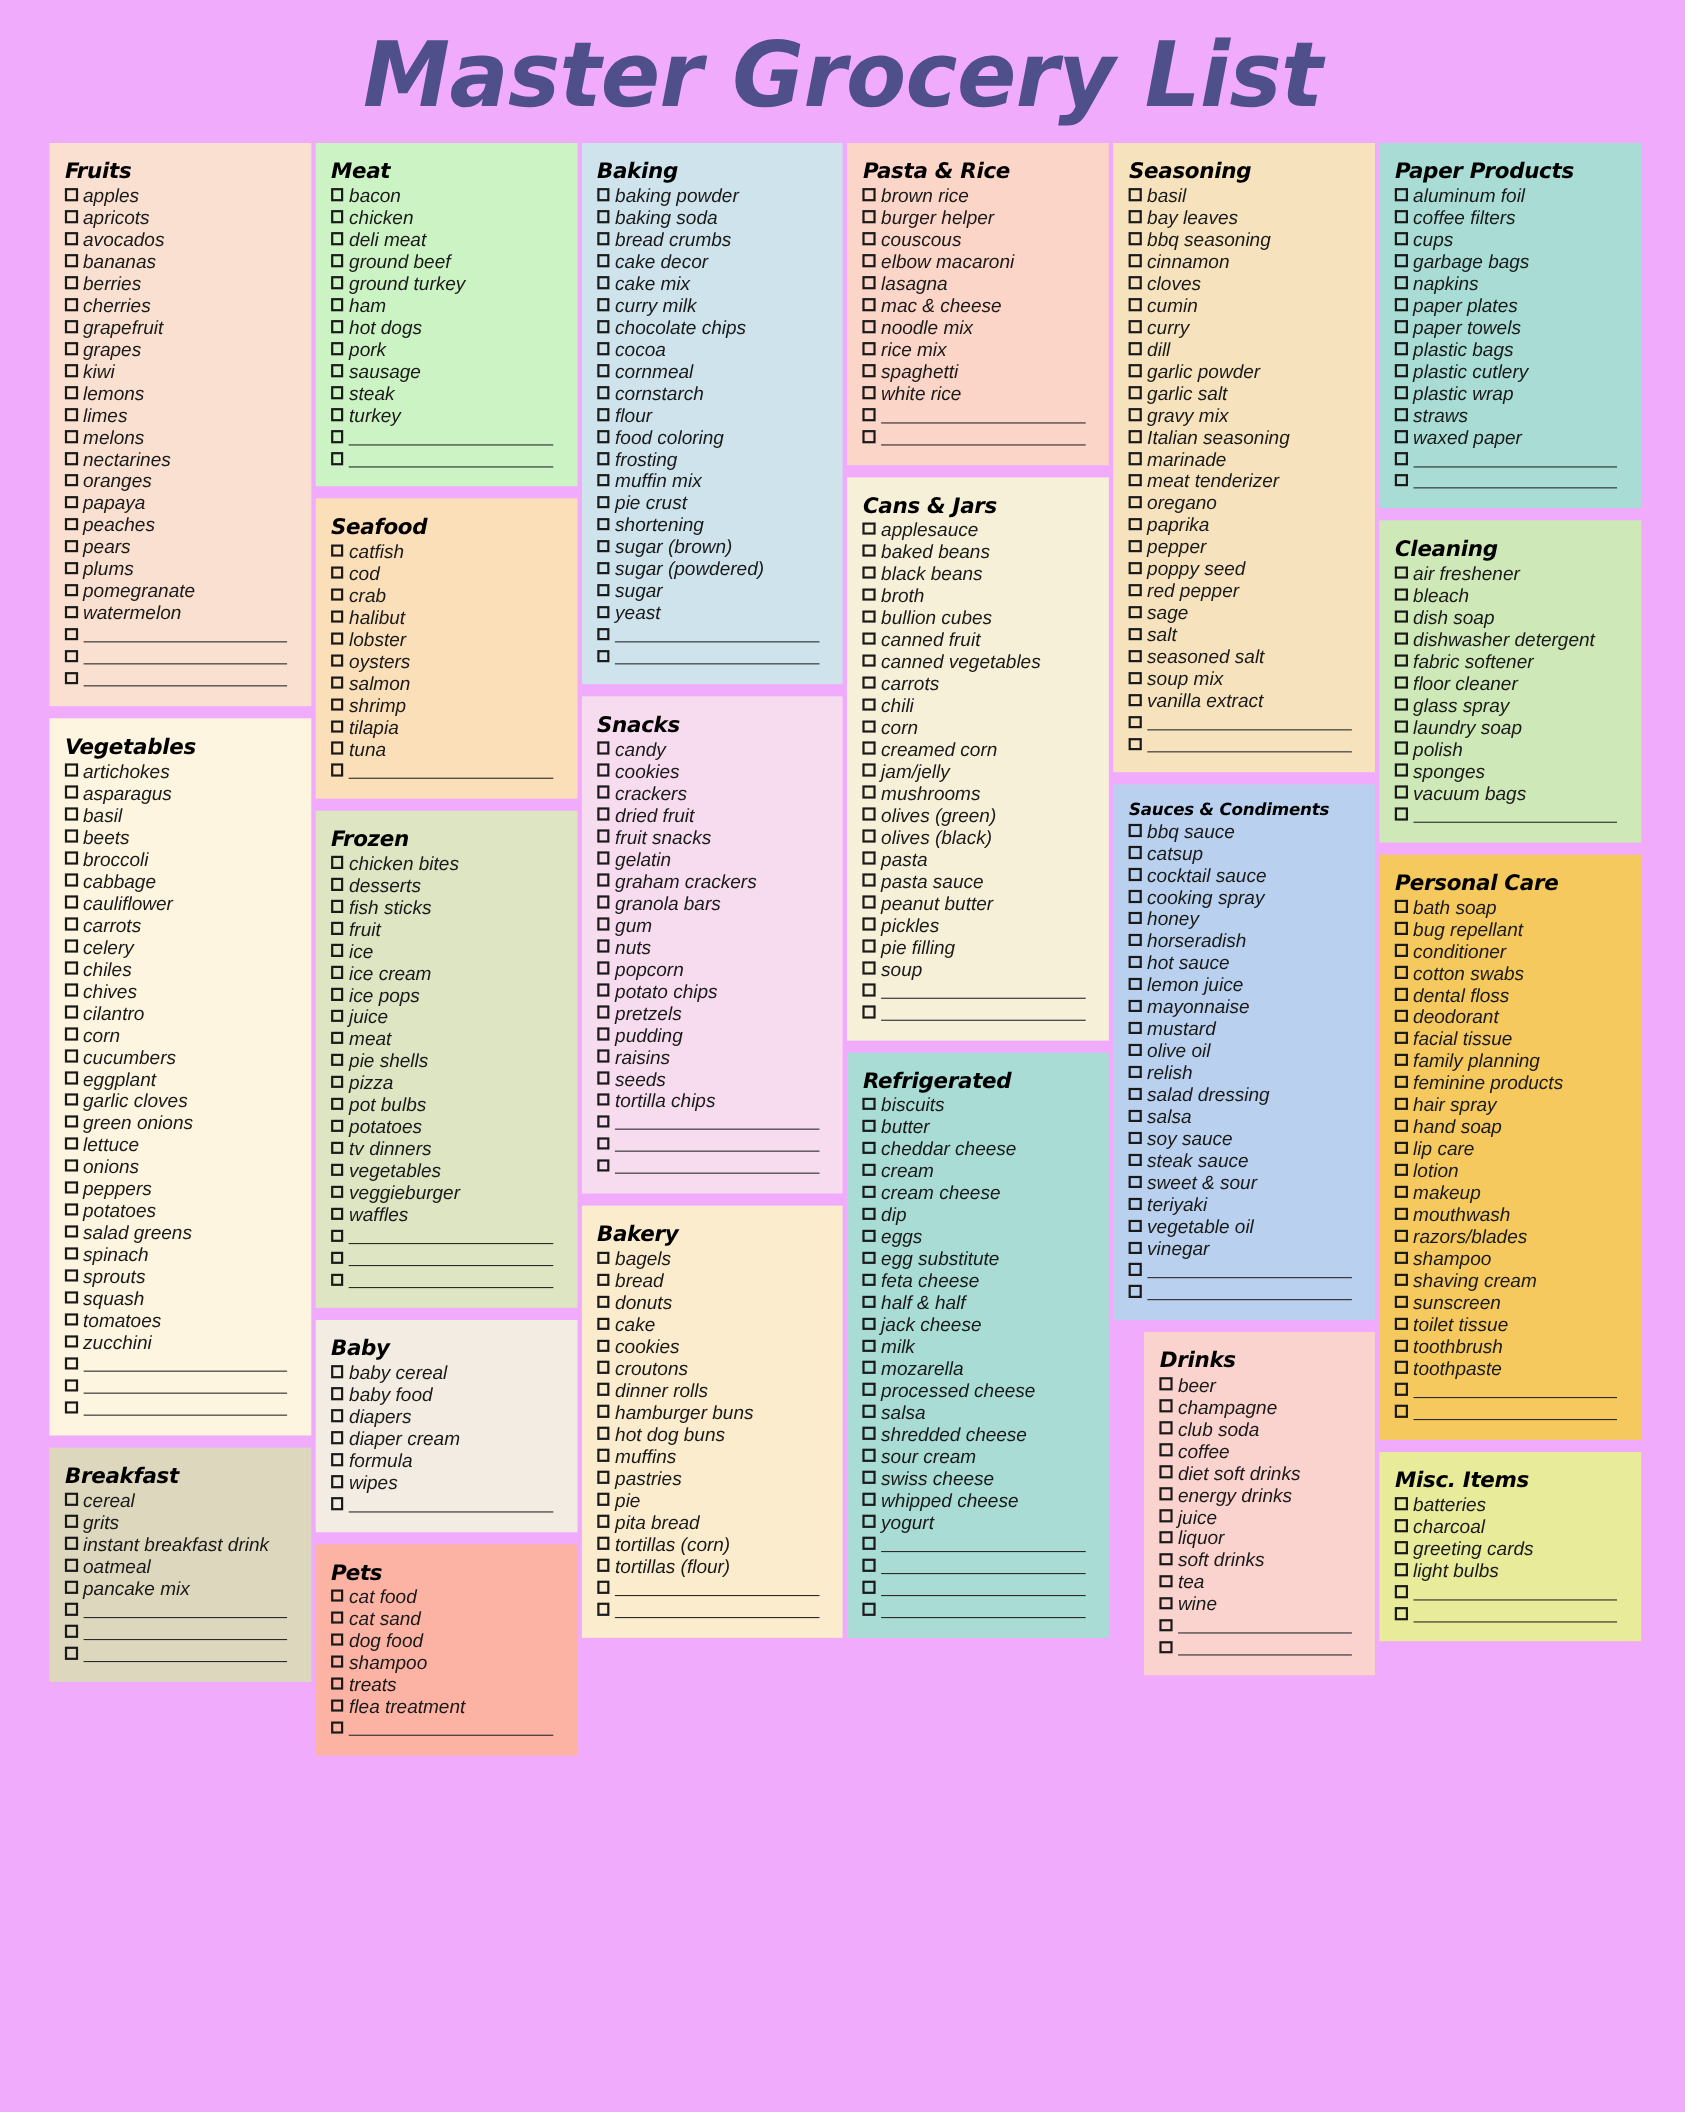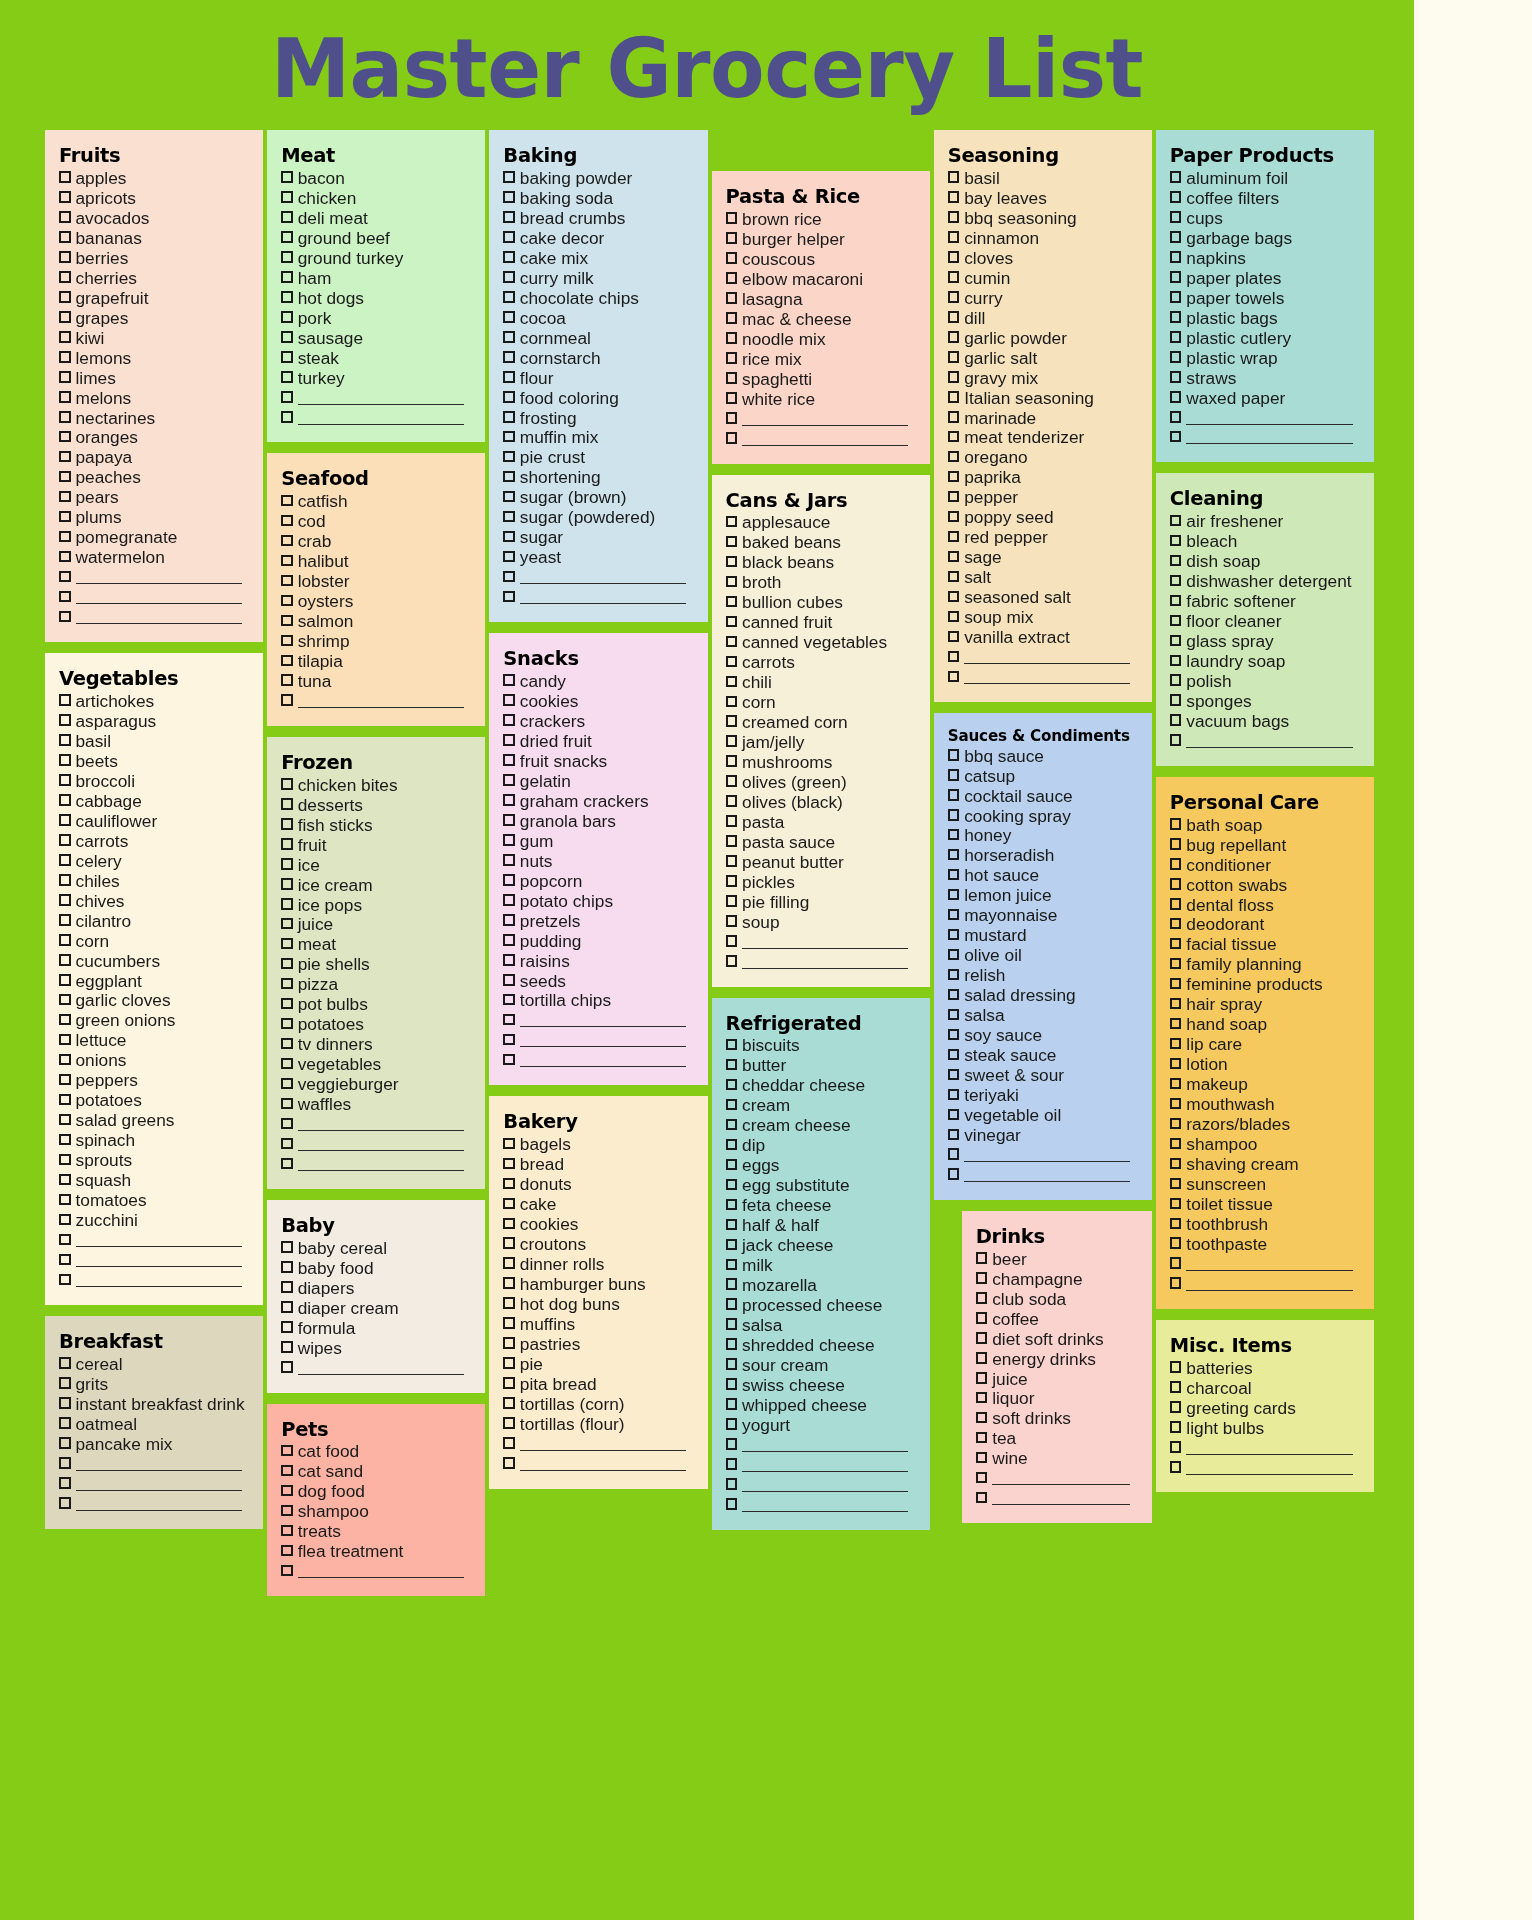--- a/index.html
+++ b/index.html
@@ -8,25 +8,26 @@
     background: #fdfcef;
   }
   body {
     width: 1532px;
     height: 1920px;
     font-family: "Liberation Sans", sans-serif;
     background: #fdfcef;
     overflow: hidden;
   }
   .page {
-    width: 1414px;
+    width: 1532px;
     height: 1920px;
     position: relative;
-    background: #84cc16;
+    background: #f0abfc;
     padding: 0;
+    font-style: italic;
   }
   .title {
     text-align: center;
     font-family: "DejaVu Sans", sans-serif;
     font-weight: 700;
     font-size: 82px;
     letter-spacing: -0.5px;
     color: #4f4f8c;
     margin: 0;
     padding-top: 26px;
@@ -336,21 +337,21 @@
             <li><span class="cb"></span><span>pie</span></li>
             <li><span class="cb"></span><span>pita bread</span></li>
             <li><span class="cb"></span><span>tortillas (corn)</span></li>
             <li><span class="cb"></span><span>tortillas (flour)</span></li>
             <li class="blank"><span class="cb"></span><span class="rule"></span></li>
             <li class="blank"><span class="cb"></span><span class="rule"></span></li>
           </ul>
         </div>
       </div>
       <div class="col">
-        <div class="card" style="background: rgb(251, 213, 200); margin-top: 41px;">
+        <div class="card" style="background: rgb(251, 213, 200);">
           <h2>Pasta &amp; Rice</h2>
           <ul class="items">
             <li><span class="cb"></span><span>brown rice</span></li>
             <li><span class="cb"></span><span>burger helper</span></li>
             <li><span class="cb"></span><span>couscous</span></li>
             <li><span class="cb"></span><span>elbow macaroni</span></li>
             <li><span class="cb"></span><span>lasagna</span></li>
             <li><span class="cb"></span><span>mac &amp; cheese</span></li>
             <li><span class="cb"></span><span>noodle mix</span></li>
             <li><span class="cb"></span><span>rice mix</span></li>

